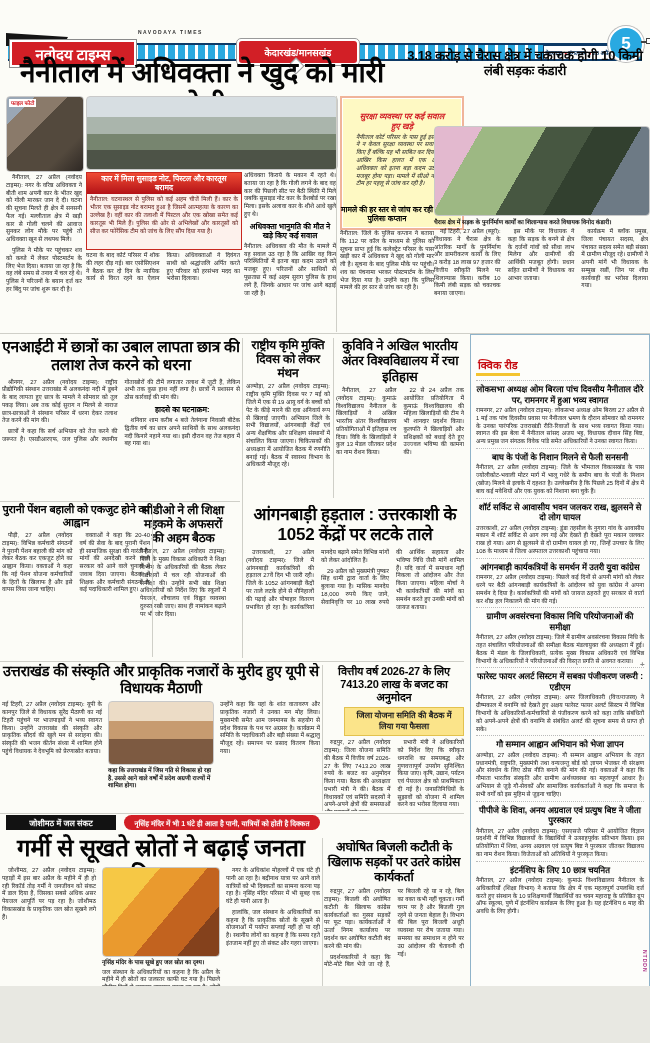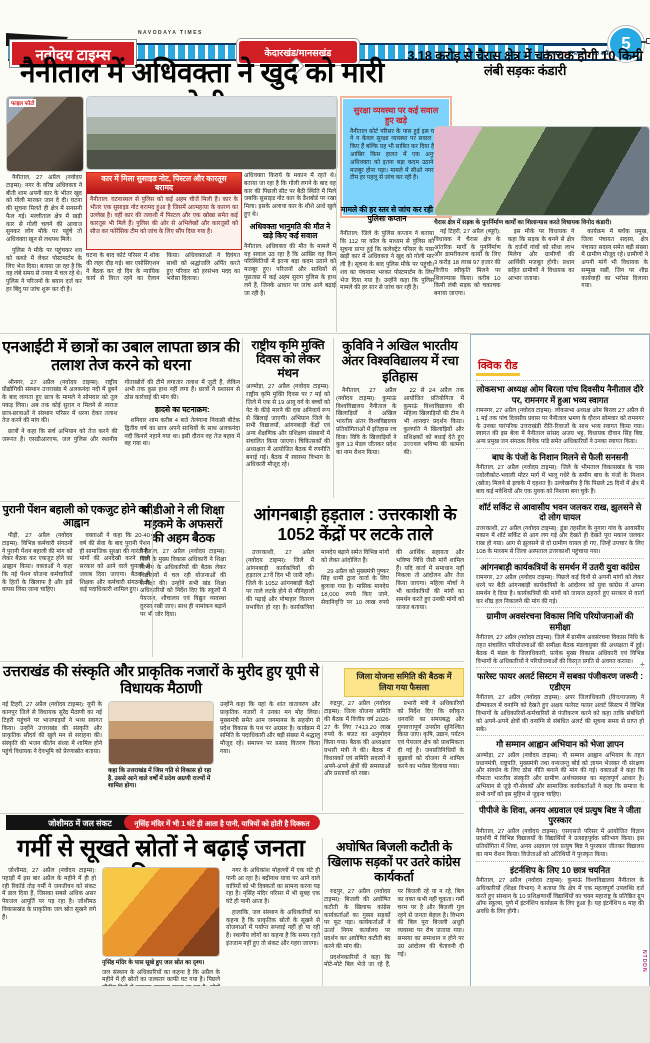--- a/index.html
+++ b/index.html
@@ -42,21 +42,21 @@
   .ph-road{background:linear-gradient(120deg,#e3b9cf 0 18%,#9db883 18% 42%,#475741 42% 60%,#32402f 60% 78%,#6d7a85 78%);}
   .ph-group{background:linear-gradient(180deg,#ecdcc6 0 30%,#c79b70 30% 60%,#7d5a41 60%);}
   .ph-temple{background:linear-gradient(130deg,#f6c845 0 30%,#ea9a2e 30% 55%,#c2631f 55% 78%,#84411c 78%);}
   .caption{font-size:6px;font-weight:bold;color:#111;line-height:1.25;margin-top:2px;}
   .file-tag{position:absolute;top:2px;left:2px;background:#fff;color:#d21f26;font-size:5.5px;font-weight:bold;padding:0 2px;}
   
   .redbox{border:1px solid #c8281f;background:#fdf1ec;}
   .redbox-title{background:linear-gradient(180deg,#ef4b33,#b31217);color:#fff;font-size:7.6px;font-weight:bold;
         text-align:center;padding:2px 13px;line-height:1.15;}
   .redbox-body{padding:2px 3px;color:#5a1410;}
-  .secbox{border:2px solid #f0b49a;box-shadow:0 0 0 1px #fff inset;background:#7dd3fc;padding:8px;}
+  .secbox{border:2px solid #f0b49a;box-shadow:0 0 0 1px #fff inset;background:#fef9c3;padding:14px;font-style:italic;}
   .secbox-title{color:#d21f26;font-size:8.2px;font-weight:bold;text-align:center;line-height:1.2;margin-bottom:2px;}
   .qr{border:1px solid #8fb3c9;background:#fdfdfa;padding:20px 5px;overflow:hidden;}
   .qr-title{display:inline-block;color:#c70c12;font-size:11px;font-weight:800;border-bottom:3px solid #f4c430;
         padding:0 2px 1px 2px;margin-bottom:2px;}
   .qr-item{border-top:1px dotted #b9b9b9;padding-top:2px;margin-top:2px;}
   .qr-item:first-of-type{border-top:none;margin-top:0;}
   .qr-h{font-size:8.4px;font-weight:bold;text-align:center;line-height:1.25;margin:1px 0 2px 0;color:#0a0a0a;}
   .kicker{background:#121212;color:#fff;font-size:8px;font-weight:bold;display:flex;align-items:center;justify-content:center;}
   .pill{background:#d21f26;border-radius:9px;color:#fff;font-size:7.2px;font-weight:bold;
         display:flex;align-items:center;justify-content:center;white-space:nowrap;}
@@ -222,29 +222,30 @@
       <div class="body-t" style="width:102px;">नई टिहरी, 27 अप्रैल (नवोदय टाइम्स): यूपी के कानपुर जिले से विधायक सुरेंद्र मैठाणी का नई टिहरी पहुंचने पर भाजपाइयों ने भव्य स्वागत किया। उन्होंने उत्तराखंड की संस्कृति और प्राकृतिक सौंदर्य की खुले मन से सराहना की। संस्कृति की भजन कीर्तन संध्या में शामिल होने पहुंचे विधायक ने देवभूमि को प्रेरणास्रोत बताया।</div>
       <div style="width:106px;">
         <div class="photo ph-group" style="width:104px;height:62px;"></div>
         <div class="caption">कहा कि उत्तराखंड में जिस गति से विकास हो रहा है, उससे आने वाले वर्षों में प्रदेश अग्रणी राज्यों में शामिल होगा।</div>
       </div>
       <div class="body-t" style="width:102px;">उन्होंने कहा कि यहां के शांत वातावरण और प्राकृतिक नजारों ने उनका मन मोह लिया। मुख्यमंत्री समेत आम जनमानस के सहयोग से प्रदेश विकास के पथ पर अग्रसर है। कार्यक्रम में समिति के पदाधिकारी और बड़ी संख्या में श्रद्धालु मौजूद रहे। समापन पर प्रसाद वितरण किया गया।</div>
     </div>
   </div>
 
   <div class="abs" style="left:324px;top:665px;width:140px;height:146px;overflow:hidden;">
+    <div class="hl" style="font-size:11px;">वित्तीय वर्ष 2026-27 के लिए 7413.20 लाख के बजट का अनुमोदन</div>
     <div class="hilite" style="margin-top:3px;margin-left:20px;">जिला योजना समिति की बैठक में लिया गया फैसला</div>
     <div class="body-t cols2">
       <p>रुद्रपुर, 27 अप्रैल (नवोदय टाइम्स): जिला योजना समिति की बैठक में वित्तीय वर्ष 2026-27 के लिए 7413.20 लाख रुपये के बजट का अनुमोदन किया गया। बैठक की अध्यक्षता प्रभारी मंत्री ने की। बैठक में विधायकों एवं समिति सदस्यों ने अपने-अपने क्षेत्रों की समस्याओं और प्रस्तावों को रखा।</p>
       <p>प्रभारी मंत्री ने अधिकारियों को निर्देश दिए कि स्वीकृत धनराशि का समयबद्ध और गुणवत्तापूर्ण उपयोग सुनिश्चित किया जाए। कृषि, उद्यान, पर्यटन एवं पेयजल क्षेत्र को प्राथमिकता दी गई है। जनप्रतिनिधियों के सुझावों को योजना में शामिल करने का भरोसा दिलाया गया।</p>
     </div>
   </div>
 
   <div class="abs" style="left:2px;top:815px;width:318px;height:222px;overflow:hidden;">
-    <div class="kicker abs" style="left:4px;top:0;width:110px;height:15px;padding-left:19px;">जोशीमठ में जल संकट</div>
+    <div class="kicker abs" style="left:4px;top:0;width:110px;height:15px;">जोशीमठ में जल संकट</div>
     <div class="pill abs" style="left:122px;top:0;width:196px;height:15px;">नृसिंह मंदिर में भी 1 घंटे ही आता है पानी, यात्रियों को होती है दिक्कत</div>
     <div class="hl abs" style="left:0;top:19px;width:318px;font-size:24px;">गर्मी से सूखते स्रोतों ने बढ़ाई जनता की प्यास</div>
     <div class="abs" style="left:0;top:52px;width:318px;display:flex;gap:6px;">
       <div class="body-t" style="width:94px;">
         <p>जोशीमठ, 27 अप्रैल (नवोदय टाइम्स): पहाड़ों में इस बार अप्रैल के महीने में ही हो रही रिकॉर्ड तोड़ गर्मी ने जनजीवन को संकट में डाल दिया है, जिसका सबसे अधिक असर पेयजल आपूर्ति पर पड़ रहा है। जोशीमठ विकासखंड के प्राकृतिक जल स्रोत सूखने लगे हैं।</p>
       </div>
       <div style="width:118px;">
         <div class="photo ph-temple" style="width:116px;height:88px;"></div>
         <div class="caption">नृसिंह मंदिर के पास सूखे हुए जल स्रोत का दृश्य।</div>
         <div class="body-t" style="margin-top:2px;">जल संस्थान के अधिकारियों का कहना है कि अप्रैल के महीने में ही स्रोतों का जलस्तर काफी घट गया है। पिछले चौबीस दिनों से लगातार तापमान बढ़ता जा रहा है। लोगों ने टैंकरों से जलापूर्ति की मांग की है।</div>

